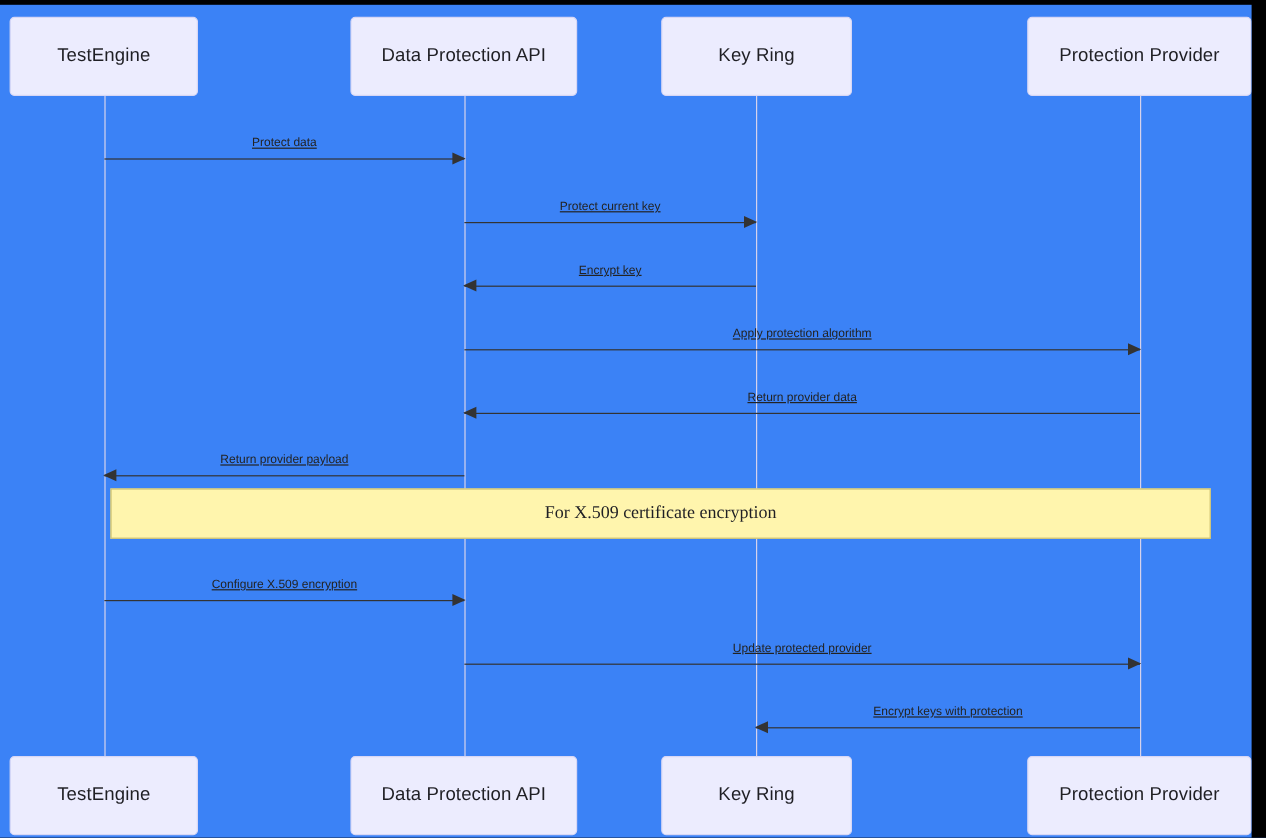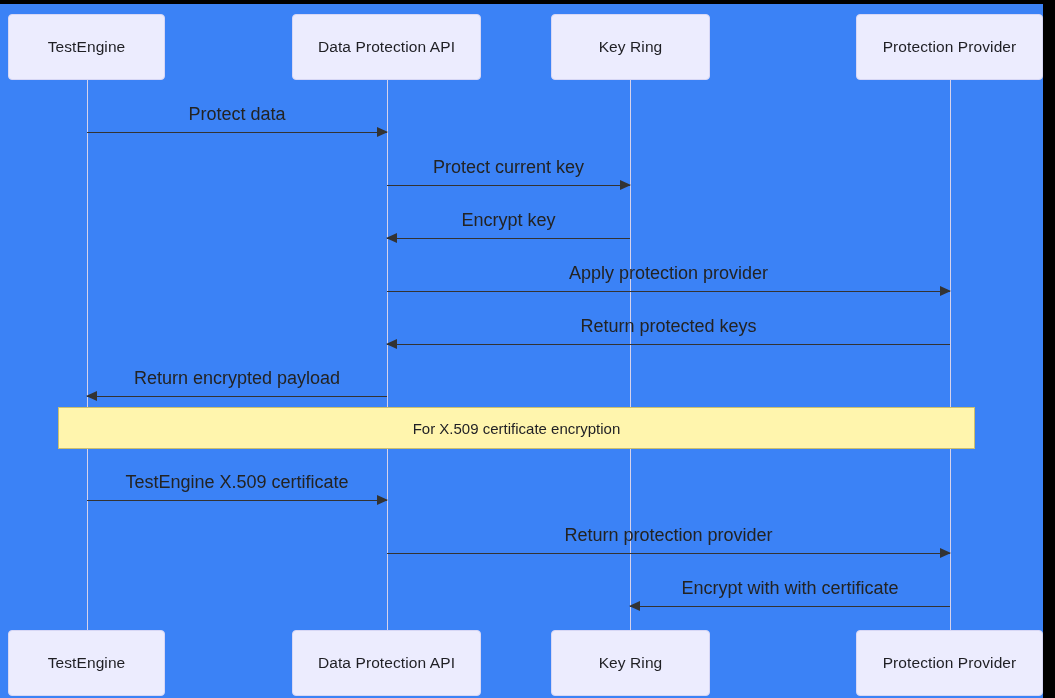--- a/index.html
+++ b/index.html
@@ -77,39 +77,41 @@
   .msg.to-left .head {
     left: -1px;
     border-right: 11px solid #333333;
   }
   .msg .msg-label {
     position: absolute;
     left: 0;
     width: 100%;
     bottom: 7px;
     text-align: center;
-    font-size: 18px;
+    font-size: 10px;
     color: #232323;
     font-family: "Liberation Sans", sans-serif;
     white-space: nowrap;
+    text-decoration: underline;
   }
 
   
   .note-bar {
     position: absolute;
     box-sizing: border-box;
     background: #fff5ad;
     border: 1px solid #ccbf6d;
     display: flex;
     align-items: center;
     justify-content: center;
     font-size: 15px;
     color: #1f1f24;
-    font-family: Liberation Sans, sans-serif;
+    font-family: Liberation Serif, serif;
     white-space: nowrap;
+    margin-left: 34px;
   }
 </style>
 </head>
 <body>
 
 <div id="diagram-canvas">
 
   <div class="lifeline" id="ll-0" style="left: 87px; top: 76px; height: 550px;"></div>
   <div class="lifeline" id="ll-1" style="left: 387px; top: 76px; height: 550px;"></div>
   <div class="lifeline" id="ll-2" style="left: 630px; top: 76px; height: 550px;"></div>
@@ -137,46 +139,46 @@
     <div class="msg-label">Protect current key</div>
     <div class="shaft"></div>
     <div class="head"></div>
   </div>
   <div class="msg to-left" id="mg-2" style="left: 387px; top: 234px; width: 243px;">
     <div class="msg-label">Encrypt key</div>
     <div class="shaft"></div>
     <div class="head"></div>
   </div>
   <div class="msg to-right" id="mg-3" style="left: 387px; top: 287px; width: 563px;">
-    <div class="msg-label">Apply protection provider</div>
+    <div class="msg-label">Apply protection algorithm</div>
     <div class="shaft"></div>
     <div class="head"></div>
   </div>
   <div class="msg to-left" id="mg-4" style="left: 387px; top: 340px; width: 563px;">
-    <div class="msg-label">Return protected keys</div>
+    <div class="msg-label">Return provider data</div>
     <div class="shaft"></div>
     <div class="head"></div>
   </div>
   <div class="msg to-left" id="mg-5" style="left: 87px; top: 392px; width: 300px;">
-    <div class="msg-label">Return encrypted payload</div>
+    <div class="msg-label">Return provider payload</div>
     <div class="shaft"></div>
     <div class="head"></div>
   </div>
   <div class="msg to-right" id="mg-6" style="left: 87px; top: 496px; width: 300px;">
-    <div class="msg-label">TestEngine X.509 certificate</div>
+    <div class="msg-label">Configure X.509 encryption</div>
     <div class="shaft"></div>
     <div class="head"></div>
   </div>
   <div class="msg to-right" id="mg-7" style="left: 387px; top: 549px; width: 563px;">
-    <div class="msg-label">Return protection provider</div>
+    <div class="msg-label">Update protected provider</div>
     <div class="shaft"></div>
     <div class="head"></div>
   </div>
   <div class="msg to-left" id="mg-8" style="left: 630px; top: 602px; width: 320px;">
-    <div class="msg-label">Encrypt with with certificate</div>
+    <div class="msg-label">Encrypt keys with protection</div>
     <div class="shaft"></div>
     <div class="head"></div>
   </div>
 
   <div class="note-bar" id="nt-0" style="left: 58px; top: 403px; width: 917px; height: 42px;">
     <span>For X.509 certificate encryption</span>
   </div>
 
   <div class="actor-box" id="af-0" style="left: 8px; top: 626px; width: 157px; height: 66px;">
     <span>TestEngine</span>

